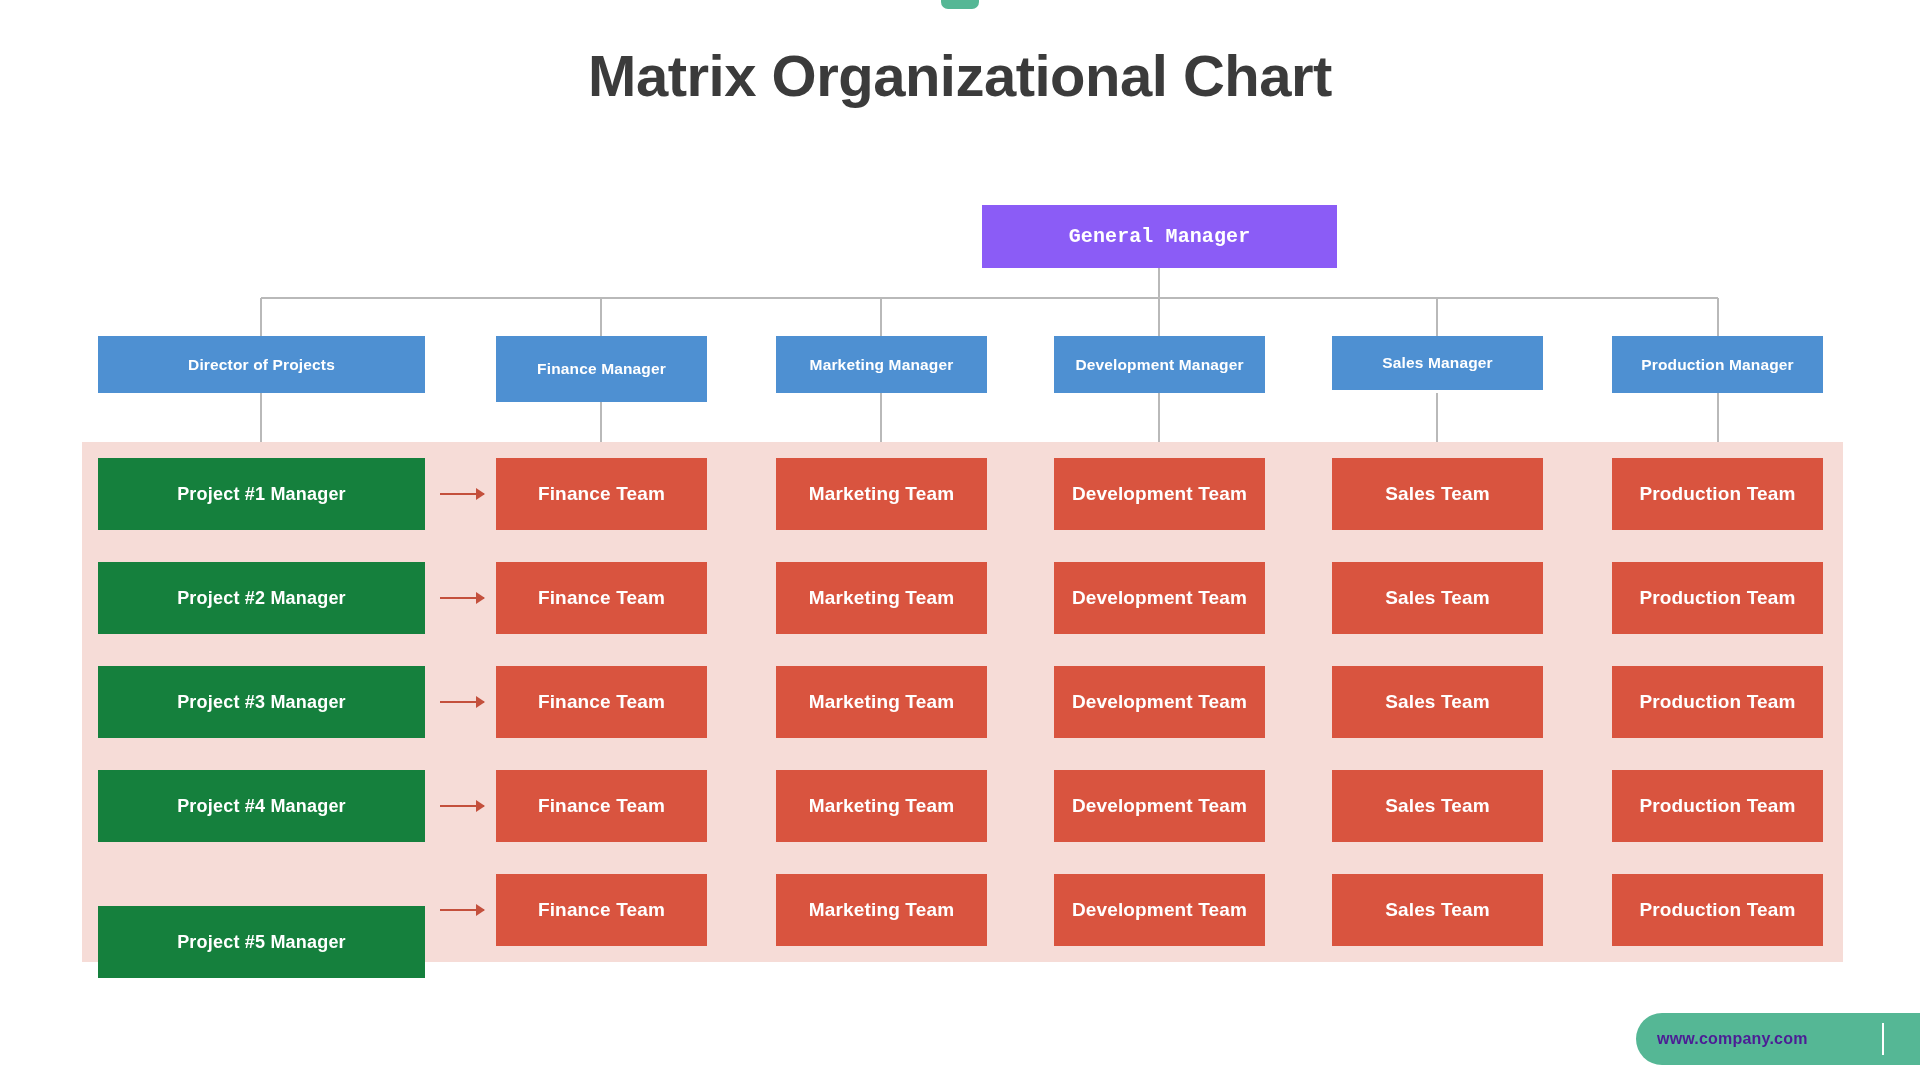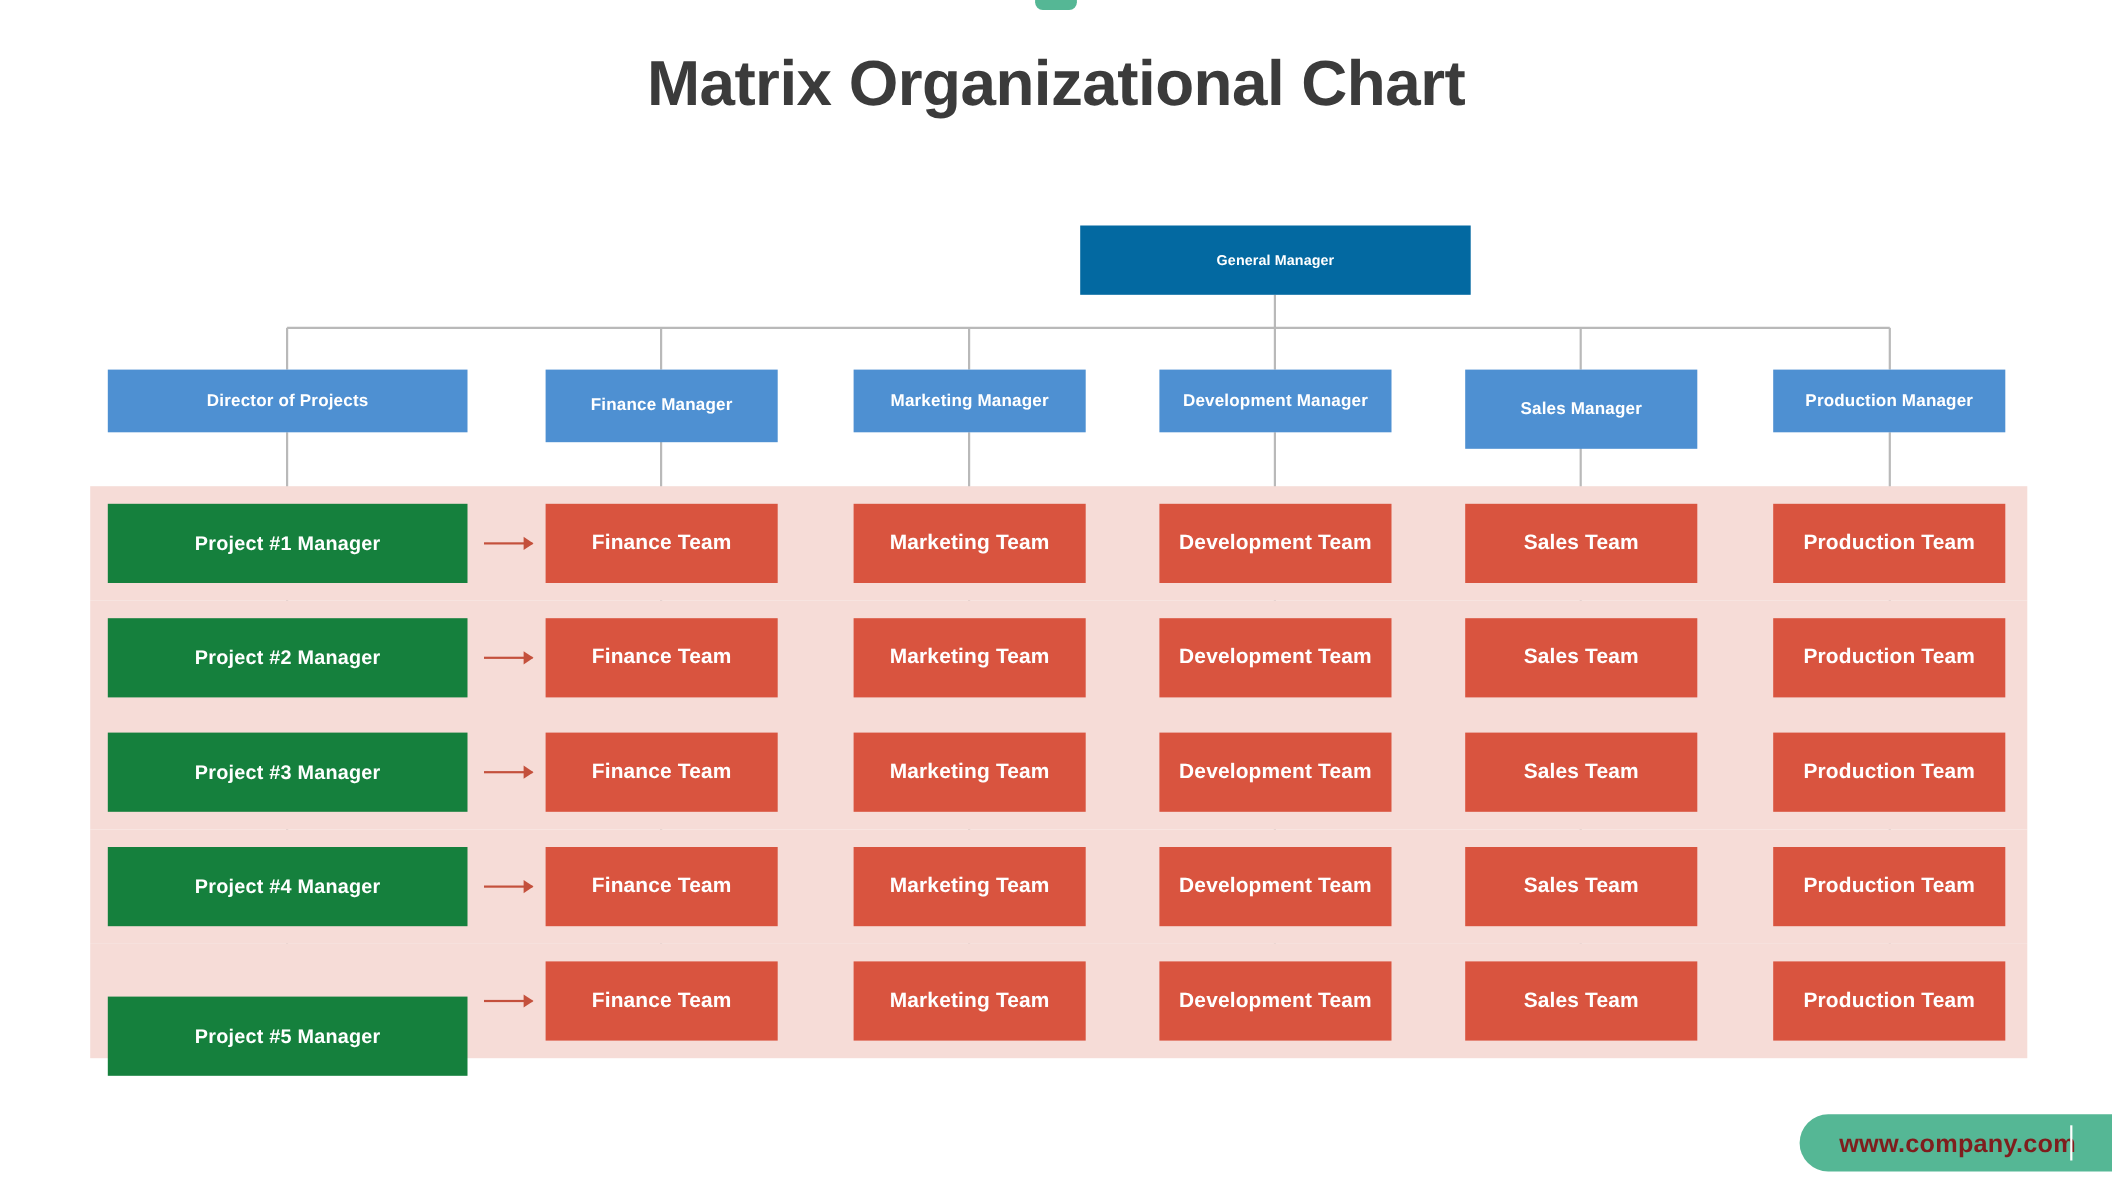--- a/index.html
+++ b/index.html
@@ -66,23 +66,24 @@
     align-items: center;
     justify-content: center;
     text-align: center;
     color: #ffffff;
     font-weight: 700;
     line-height: 1.16;
     padding: 2px 6px;
   }
 
   .node-gm {
-    background: #0369a1;
-    font-size: 13px;
+    background: #8b5cf6;
+    font-size: 20px;
     letter-spacing: 0.1px;
+    font-family: Liberation Mono, monospace;
   }
 
   .node-mgr {
     background: #4e90d2;
     font-size: 15.5px;
     letter-spacing: 0.15px;
   }
 
   .node-pm {
     background: #15803d;
@@ -134,25 +135,25 @@
     left: 1636px;
     top: 1013px;
     width: 300px;
     height: 52px;
     background: #55b795;
     border-radius: 26px 0 0 26px;
     display: flex;
     align-items: center;
   }
   .site-badge-text {
-    color: #7f1d1d;
-    font-size: 23px;
+    color: #4c1d95;
+    font-size: 16px;
     font-weight: 700;
     letter-spacing: 0.2px;
-    margin-left: 36px;
+    margin-left: 21px;
   }
   .badge-divider {
     position: absolute;
     right: 52px;
     top: 10px;
     width: 2px;
     height: 32px;
     background: #ffffff;
   }
 </style>
@@ -195,21 +196,21 @@
   </div>
   <div class="node node-mgr" style="left:496px; top:336px; width:211px; height:66px;">
     <span>Finance Manager</span>
   </div>
   <div class="node node-mgr" style="left:776px; top:336px; width:211px; height:57px;">
     <span>Marketing Manager</span>
   </div>
   <div class="node node-mgr" style="left:1054px; top:336px; width:211px; height:57px;">
     <span>Development Manager</span>
   </div>
-  <div class="node node-mgr" style="left:1332px; top:336px; width:211px; height:72px;">
+  <div class="node node-mgr" style="left:1332px; top:336px; width:211px; height:54px;">
     <span>Sales Manager</span>
   </div>
   <div class="node node-mgr" style="left:1612px; top:336px; width:211px; height:57px;">
     <span>Production Manager</span>
   </div>
 
   <div class="row-band" style="top:442px;"></div>
   <div class="node node-pm" style="left:98px; top:458px; width:327px; height:72px;">
     <span>Project #1 Manager</span>
   </div>

